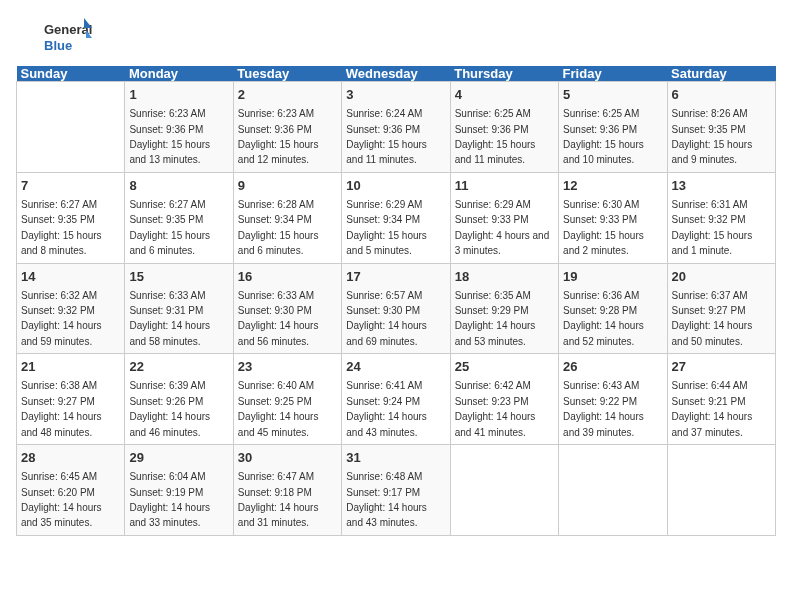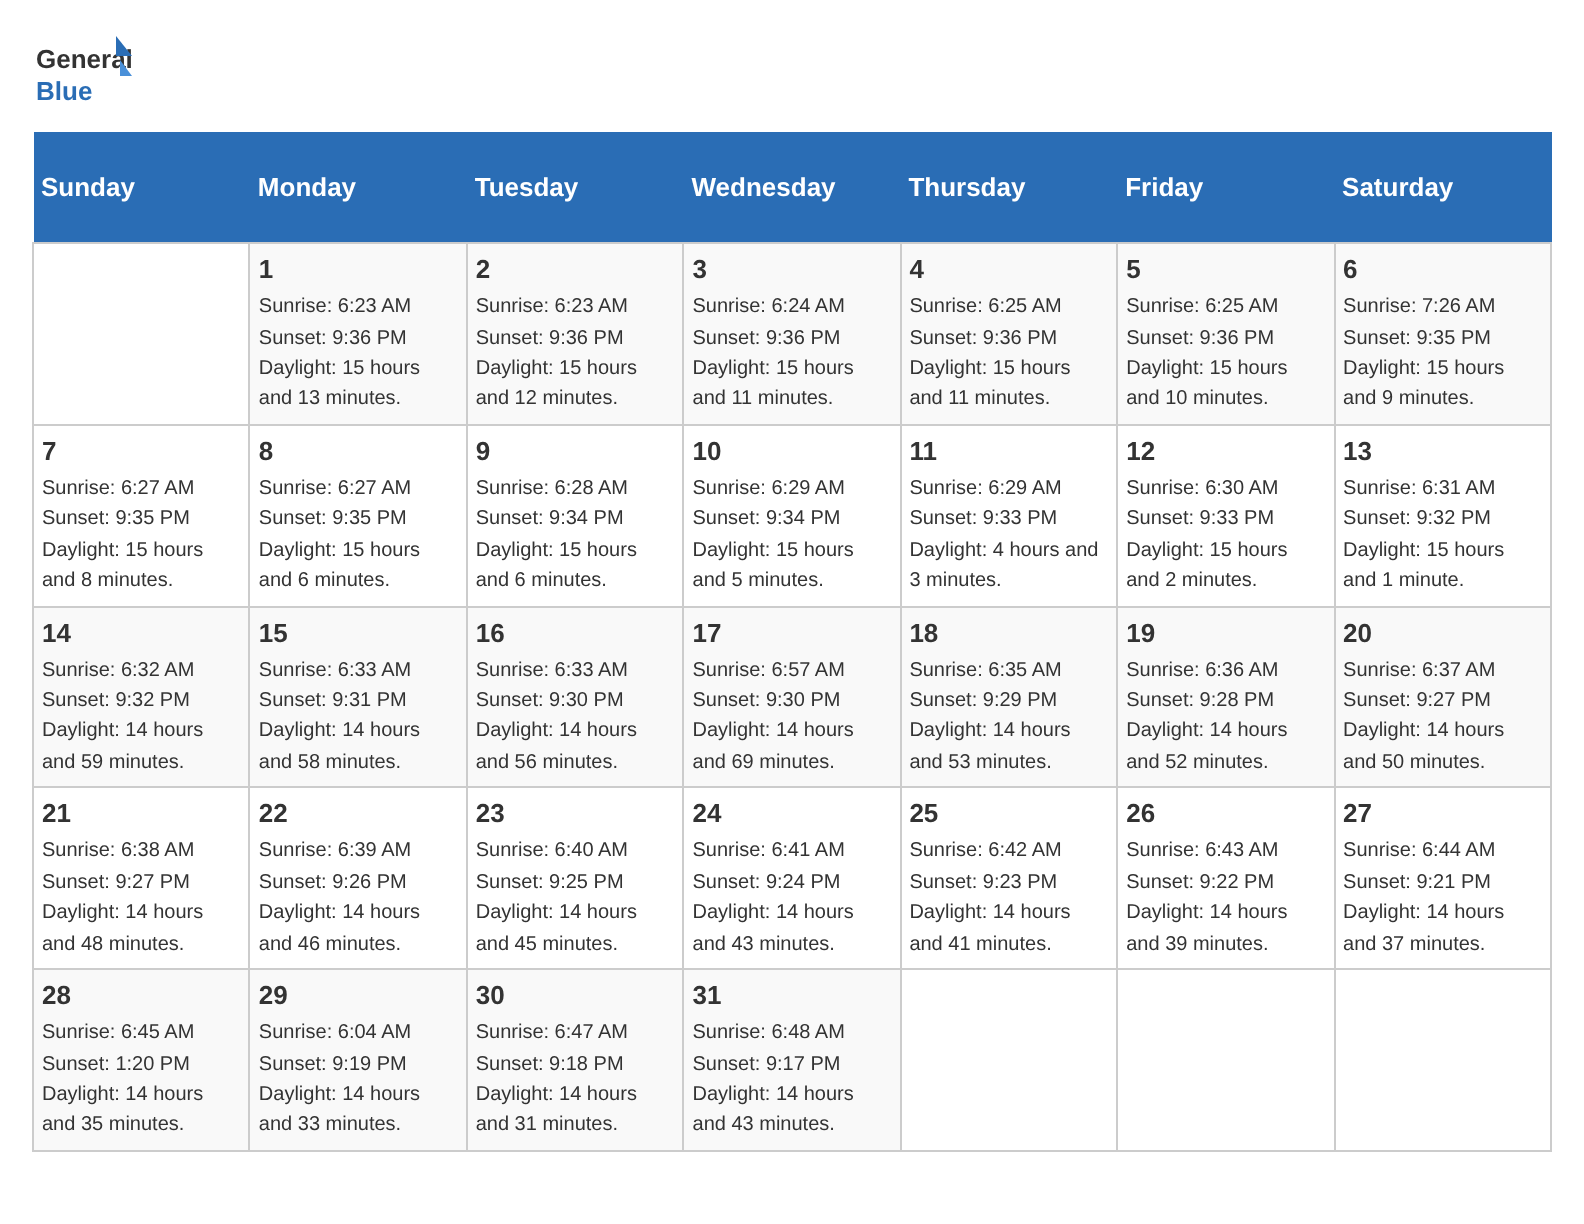--- a/index.html
+++ b/index.html
@@ -8,20 +8,21 @@
       background: #fff;
       width: 792px;
       min-height: 612px;
       padding: 16px;
     }
     .header {
       display: flex;
       justify-content: space-between;
       align-items: flex-end;
       margin-bottom: 8px;
+      margin-left: 26px;
     }
     .logo {
       display: flex;
       align-items: center;
       gap: 4px;
     }
     .title-block {
       text-align: right;
     }
     .month-title {
@@ -35,21 +36,21 @@
       color: #555;
     }
     table {
       width: 100%;
       border-collapse: collapse;
       font-size: 11px;
     }
     thead tr th {
       background-color: #2a6db5;
       color: #fff;
-      padding: 20px 4px;
+      padding: 0 4px;
       text-align: left;
       font-size: 13px;
       font-weight: bold;
     }
     tbody tr td {
       border: 1px solid #ccc;
       vertical-align: top;
       padding: 4px 4px;
       width: calc(100% / 7);
       min-height: 80px;
@@ -134,21 +135,21 @@
         <span class="day-info">Daylight: 15 hours and 11 minutes.</span>
       </td>
         <td>
         <span class="day-number">5</span>
         <span class="day-info">Sunrise: 6:25 AM</span><br>
         <span class="day-info">Sunset: 9:36 PM</span><br>
         <span class="day-info">Daylight: 15 hours and 10 minutes.</span>
       </td>
         <td>
         <span class="day-number">6</span>
-        <span class="day-info">Sunrise: 7:26 AM</span><br>
+        <span class="day-info">Sunrise: 8:26 AM</span><br>
         <span class="day-info">Sunset: 9:35 PM</span><br>
         <span class="day-info">Daylight: 15 hours and 9 minutes.</span>
       </td>
       </tr>
       <tr>
         <td>
         <span class="day-number">7</span>
         <span class="day-info">Sunrise: 6:27 AM</span><br>
         <span class="day-info">Sunset: 9:35 PM</span><br>
         <span class="day-info">Daylight: 15 hours and 8 minutes.</span>
@@ -275,21 +276,21 @@
         <span class="day-number">27</span>
         <span class="day-info">Sunrise: 6:44 AM</span><br>
         <span class="day-info">Sunset: 9:21 PM</span><br>
         <span class="day-info">Daylight: 14 hours and 37 minutes.</span>
       </td>
       </tr>
       <tr>
         <td>
         <span class="day-number">28</span>
         <span class="day-info">Sunrise: 6:45 AM</span><br>
-        <span class="day-info">Sunset: 1:20 PM</span><br>
+        <span class="day-info">Sunset: 6:20 PM</span><br>
         <span class="day-info">Daylight: 14 hours and 35 minutes.</span>
       </td>
         <td>
         <span class="day-number">29</span>
         <span class="day-info">Sunrise: 6:04 AM</span><br>
         <span class="day-info">Sunset: 9:19 PM</span><br>
         <span class="day-info">Daylight: 14 hours and 33 minutes.</span>
       </td>
         <td>
         <span class="day-number">30</span>

